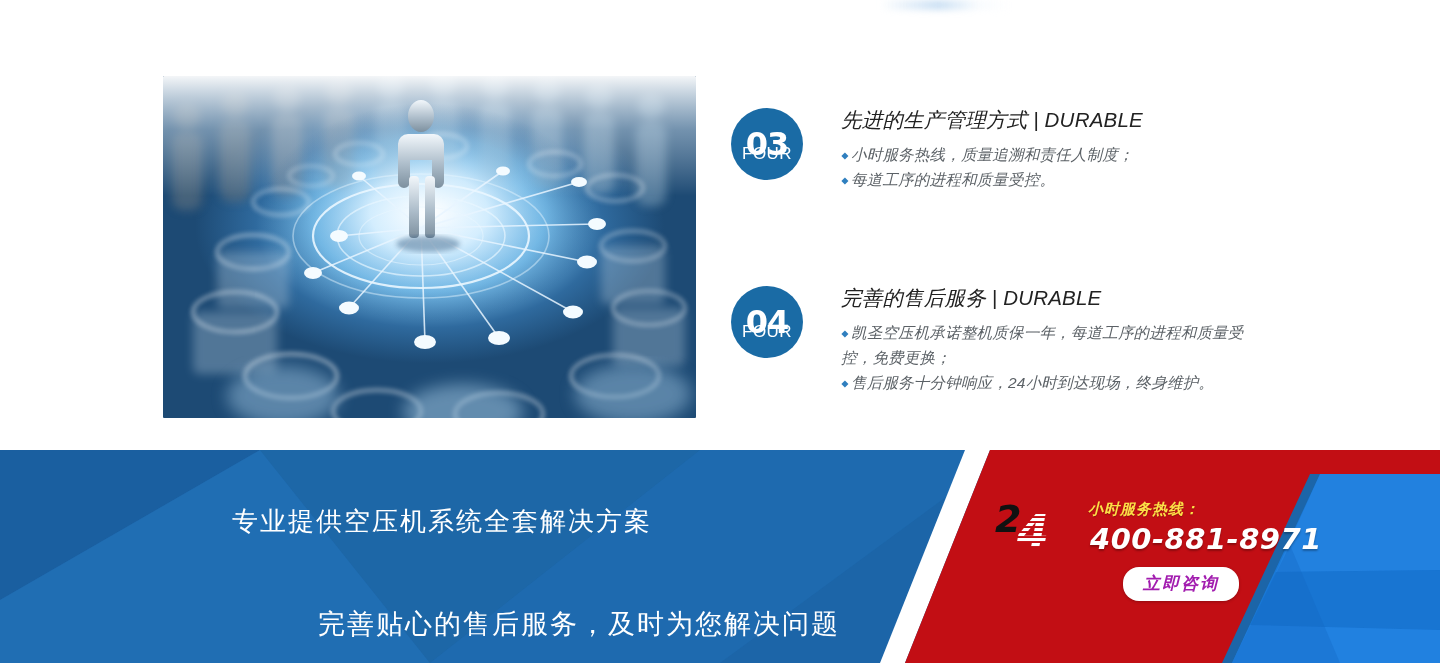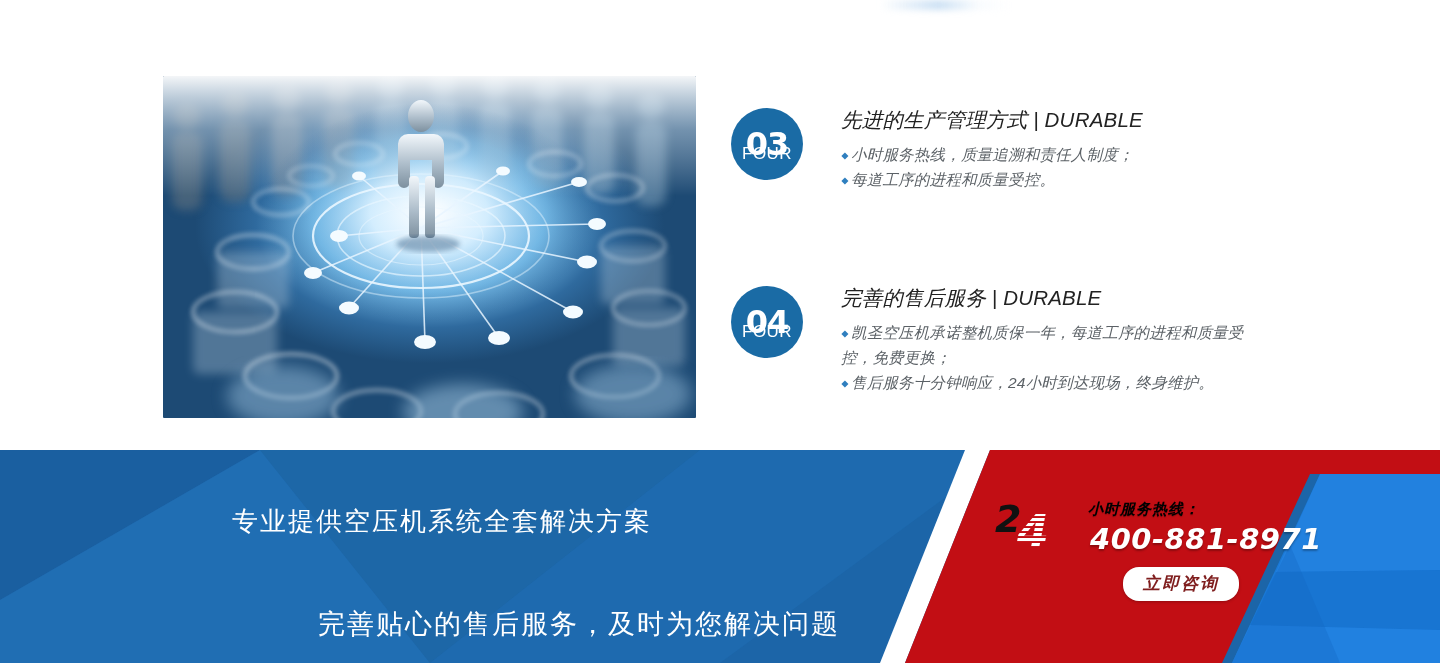--- a/index.html
+++ b/index.html
@@ -79,37 +79,37 @@
   }
 
   .hotline { position: absolute; left: 990px; top: 0; width: 320px; height: 213px; }
   .twentyfour {
     position: absolute; left: 5px; top: 48px;
     width: 90px; height: 56px;
   }
   .hot-label {
     position: absolute; left: 98px; top: 50px;
     font-size: 15px; font-weight: 700; font-style: italic;
-    color: #000000; letter-spacing: 1px; white-space: nowrap;
+    color: #fde047; letter-spacing: 1px; white-space: nowrap;
     text-shadow: 0 1px 1px rgba(0,0,0,.25);
   }
   .hot-number {
     position: absolute; left: 100px; top: 72px;
     font-size: 29px; font-weight: 700; font-style: italic;
     color: #ffffff; letter-spacing: .5px; white-space: nowrap;
     font-family: "DejaVu Sans", sans-serif;
     text-shadow: 0 2px 2px rgba(0,0,0,.28);
     text-align: center;
   }
   .cta {
     position: absolute; left: 133px; top: 117px;
     background: #ffffff; border-radius: 16px;
     padding: 5px 20px 6px;
     font-size: 17px; font-weight: 700; font-style: italic;
-    color: #7f1d1d; letter-spacing: 2px; white-space: nowrap;
+    color: #a21caf; letter-spacing: 2px; white-space: nowrap;
     box-shadow: 0 1px 3px rgba(0,0,0,.25);
   }
 </style>
 </head>
 <body>
 
 <div class="page">
 
   <div class="top-residue"></div>
 

